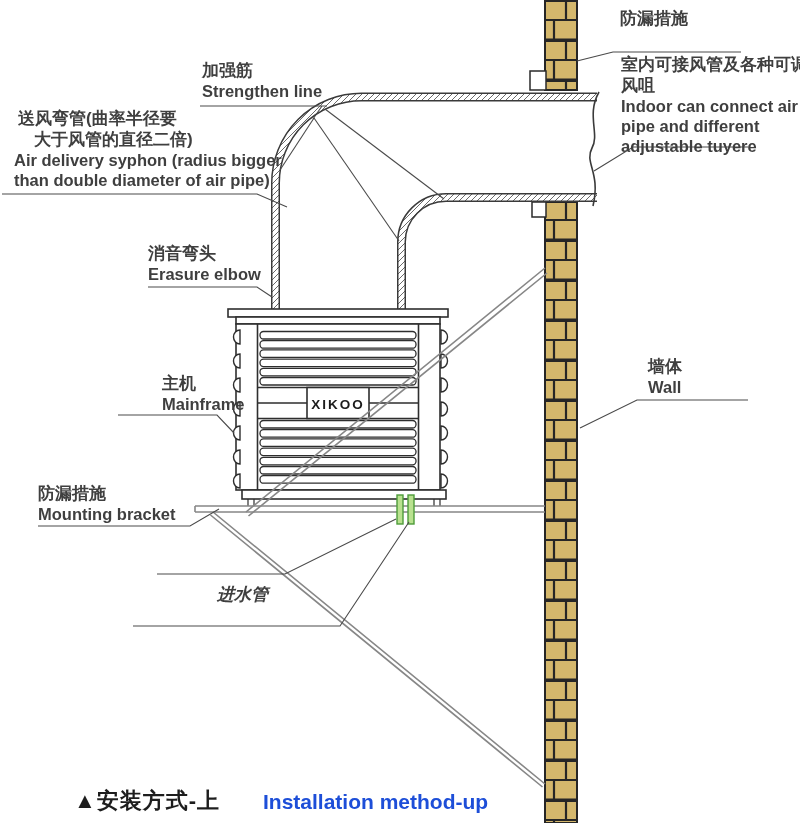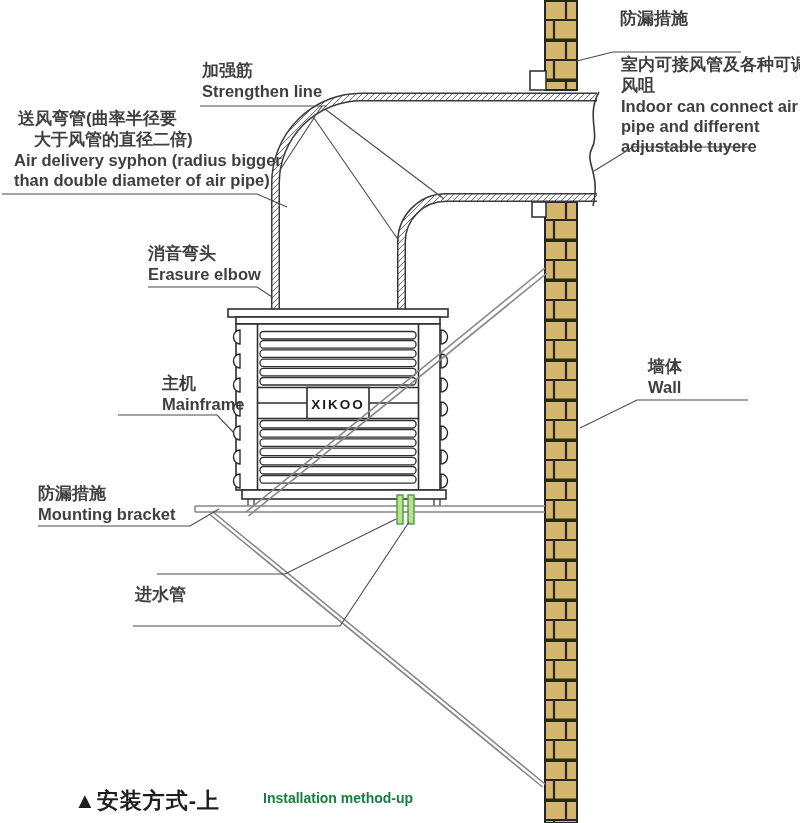--- a/index.html
+++ b/index.html
@@ -4,21 +4,21 @@
 <style>
   html,body{margin:0;padding:0;background:#ffffff;}
   #stage{position:relative;width:800px;height:823px;background:#fff;overflow:hidden;
          font-family:"Liberation Sans","DejaVu Sans",sans-serif;}
   #drawing{position:absolute;left:0;top:0;}
   .lbl{position:absolute;color:#3f3f3f;font-weight:bold;white-space:nowrap;}
   .zh{font-size:17px;line-height:21px;}
   .en{font-size:16.5px;line-height:20px;}
   .blk{display:block;}
   .title-zh{font-size:22px;color:#1d1d1d;letter-spacing:1px;}
-  .title-en{font-size:14px;color:#15803d;}
+  .title-en{font-size:21px;color:#1d4ed8;}
 </style>
 </head>
 <body>
 
 <div id="stage">
 
   <svg id="drawing" width="800" height="823" viewBox="0 0 800 823">
     <defs>
       <pattern id="brickPat" patternUnits="userSpaceOnUse" x="545" y="0" width="32" height="40">
         <rect width="32" height="40" fill="#d4b76c"></rect>
@@ -168,19 +168,19 @@
     <span class="blk en">Wall</span>
   </div>
 
   <div class="lbl" style="left:38px;top:483px;">
     <span class="blk zh">防漏措施</span>
     <span class="blk en">Mounting bracket</span>
   </div>
 
 
   <div class="lbl" style="left:135px;top:584px;">
-    <span class="blk zh" style="">进水管</span>
+    <span class="blk zh" style="margin-left:82px;font-style:italic;">进水管</span>
   </div>
 
   <div class="lbl title-zh" style="left:74px;top:786px;">▲安装方式-上</div>
   <div class="lbl title-en" style="left:263px;top:790px;">Installation method-up</div>
 
 </div>
 
 </body></html>

